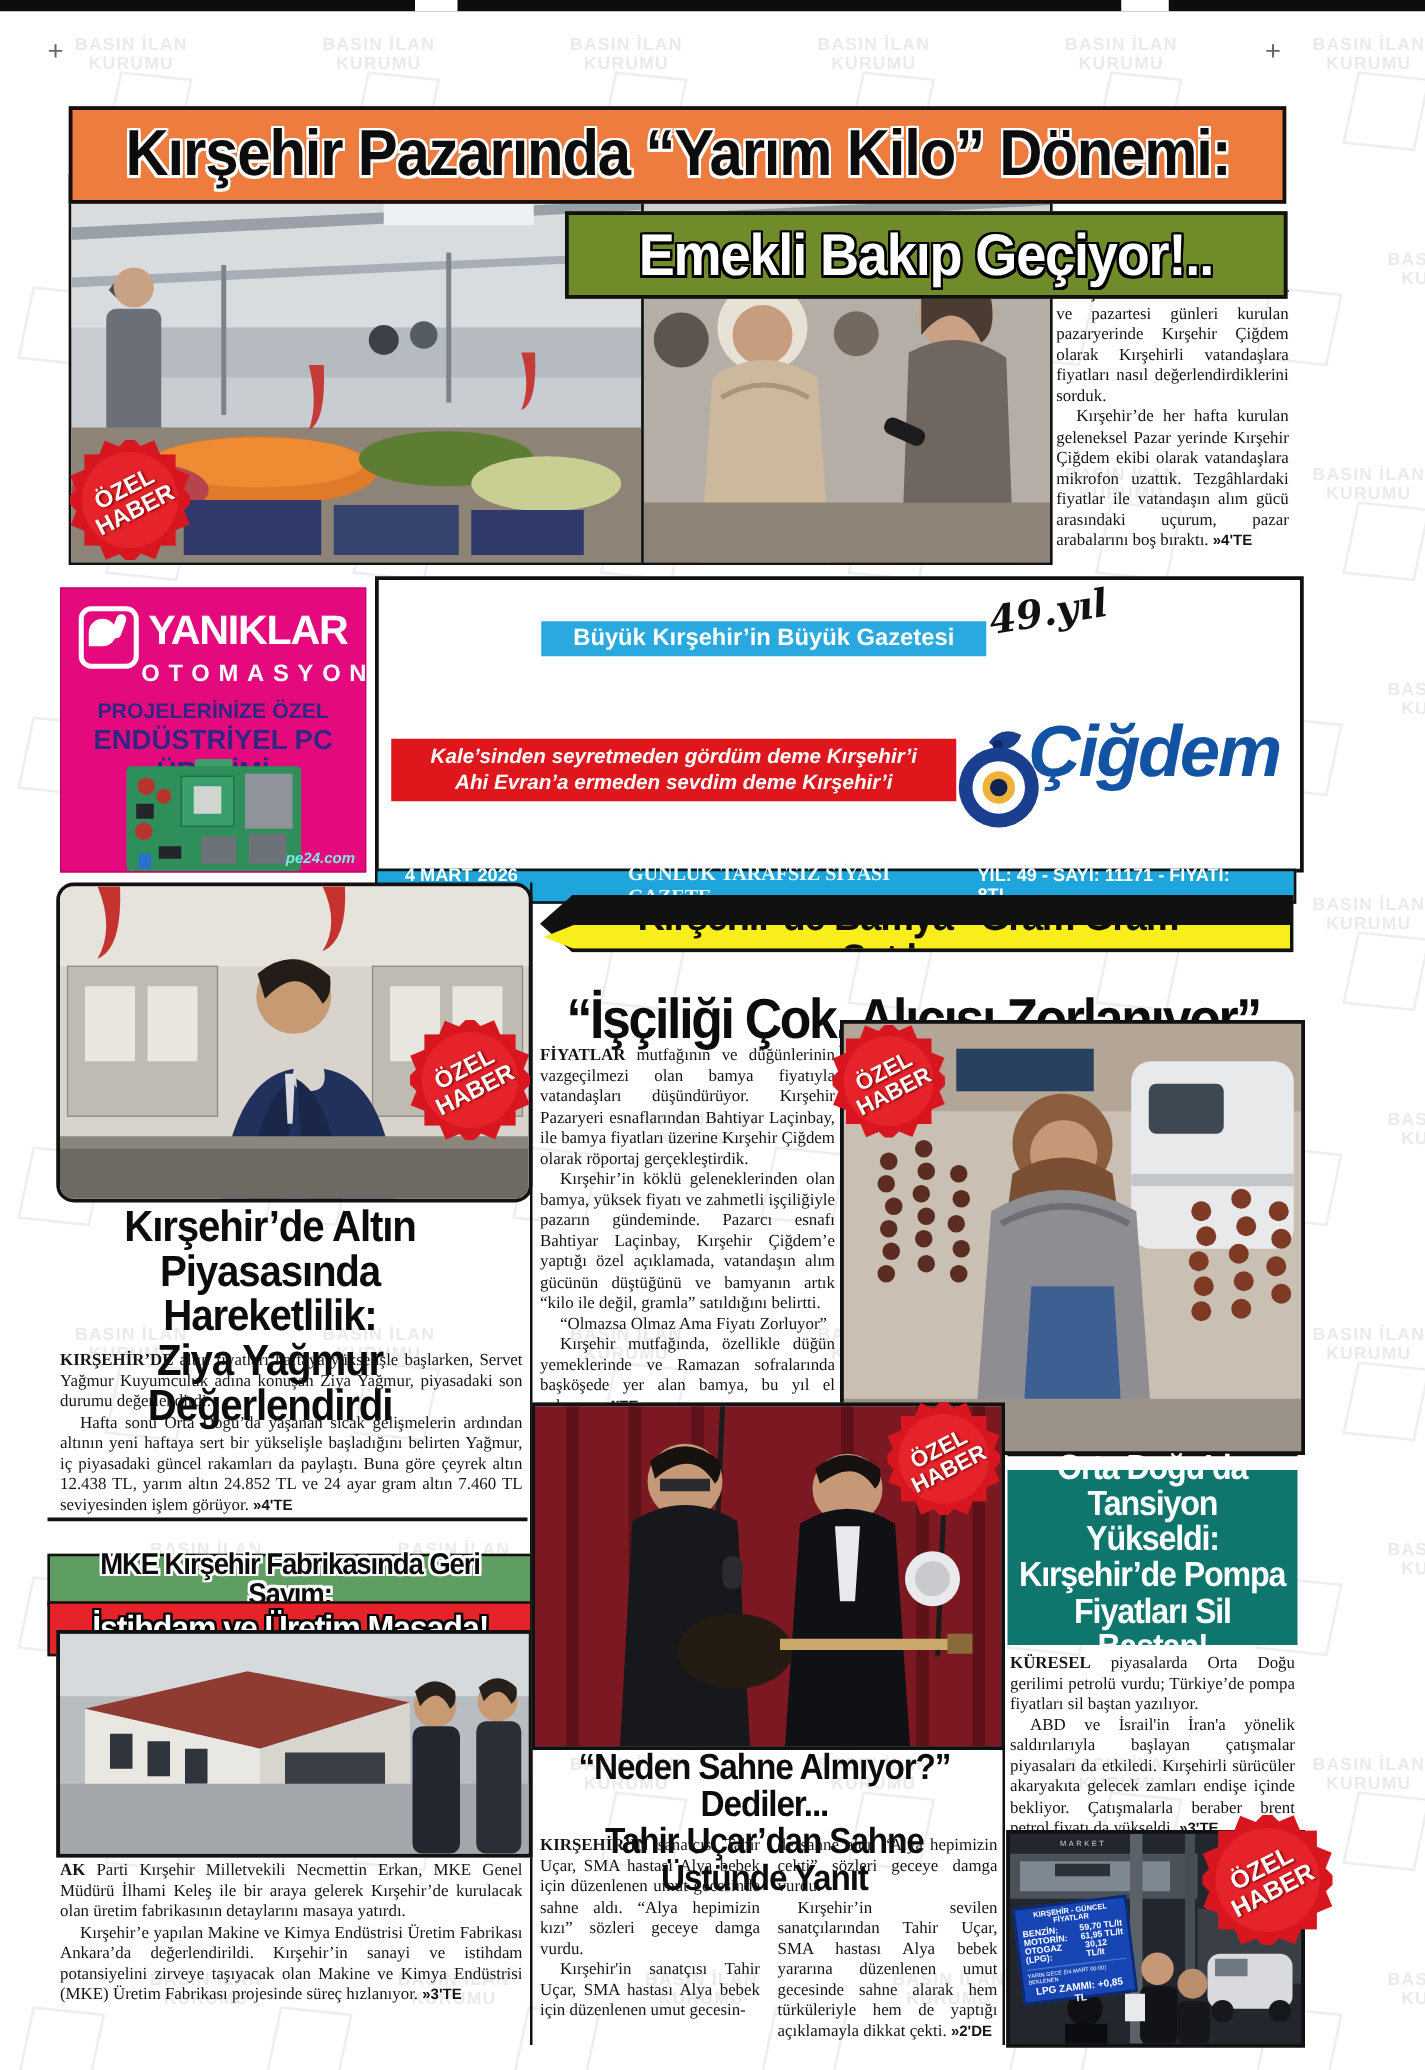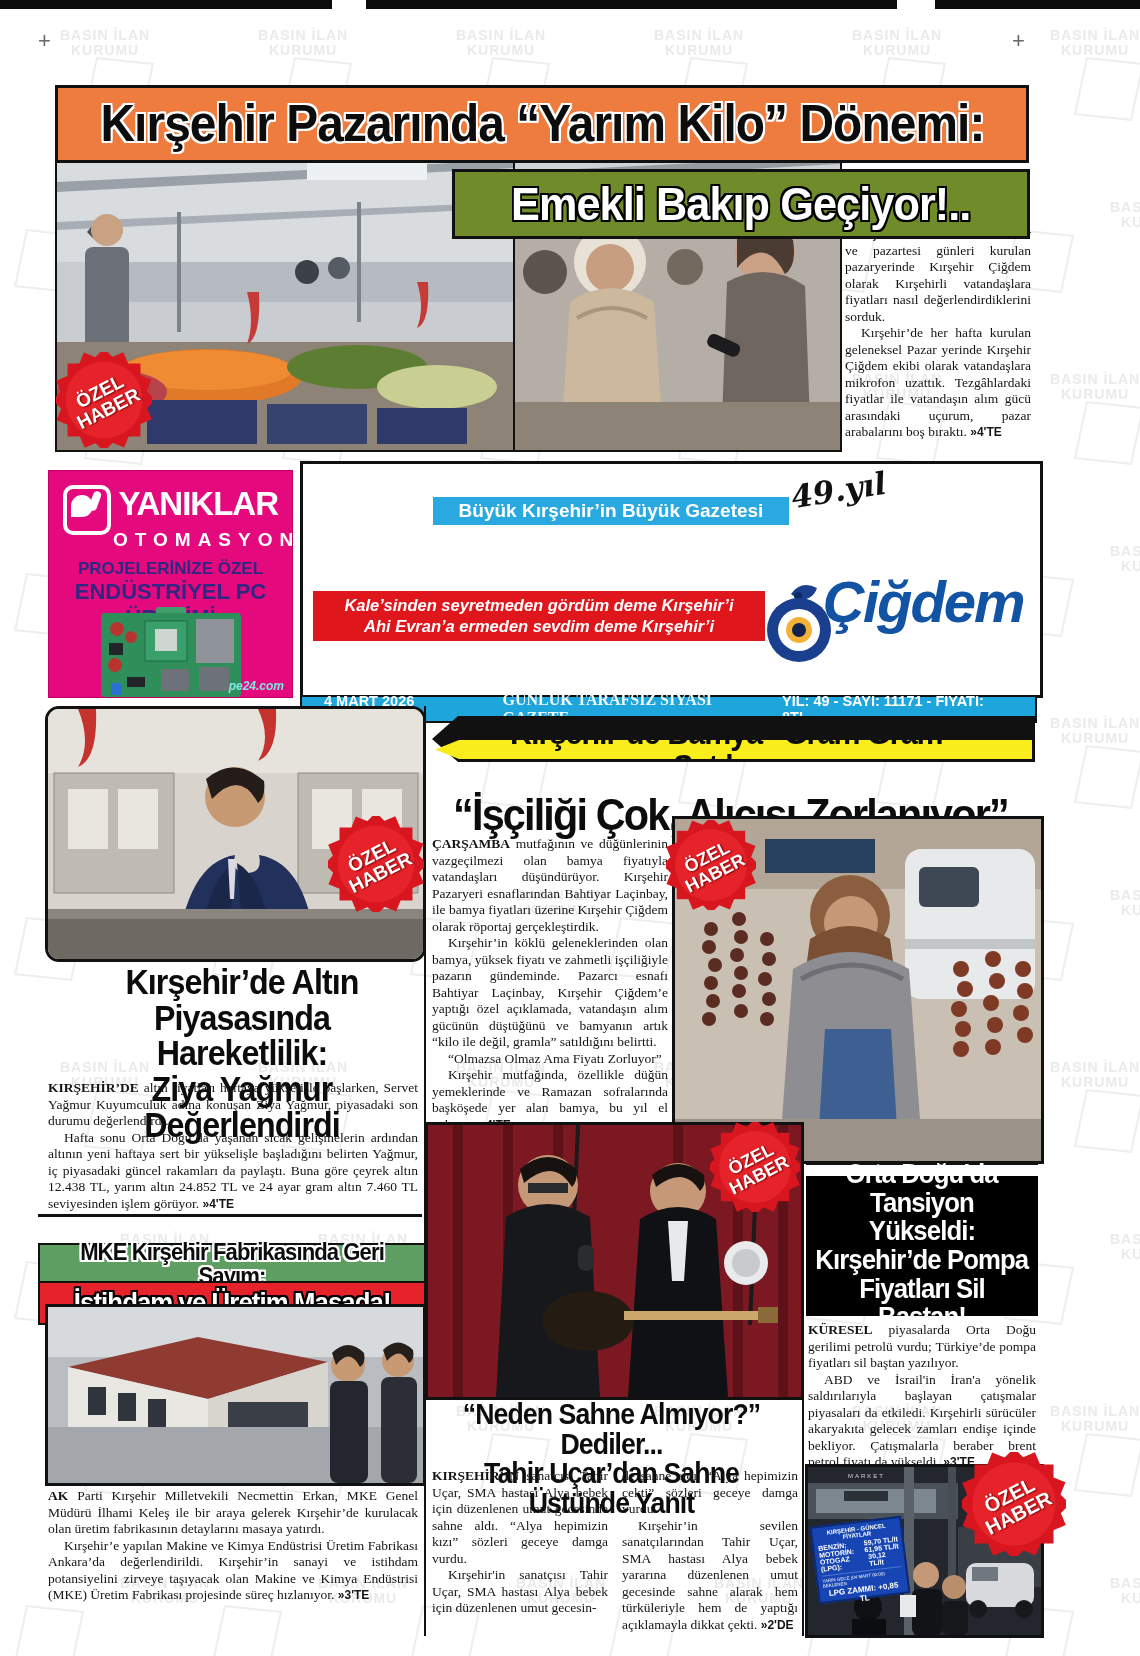--- a/index.html
+++ b/index.html
@@ -376,21 +376,21 @@
       <path d="M158 70 q28 -24 58 2 q2 16 -6 22 q-18 -34 -46 -4z" fill="#241c18"></path>
       <path d="M128 250 q10 -96 59 -104 q-4 18 12 18 q16 0 12 -18 q50 8 58 104z" fill="#22305c"></path>
       <path d="M150 250 q8 -80 37 -96 l-8 96z" fill="#1b2748"></path>
       <path d="M226 250 q-8 -80 -37 -96 l8 96z" fill="#1b2748"></path>
       <path d="M180 150 l8 0 l-2 40 l-4 0z" fill="#d8dadf"></path>
       <rect x="0" y="208" width="375" height="42" fill="#6e6a63"></rect>
       <rect x="0" y="200" width="375" height="10" fill="#8a857d"></rect>
     </svg>
   </div>
 
-  <div class="abs z2" style="left:50px;top:964px;width:384px;text-align:center;">
+  <div class="abs z2" style="left:24px;top:964px;width:384px;text-align:center;">
     <div class="hl cond" style="font-size:35px;">Kırşehir’de Altın</div>
     <div class="hl cond" style="font-size:35px;">Piyasasında Hareketlilik:</div>
     <div class="hl cond" style="font-size:35px;">Ziya Yağmur Değerlendirdi</div>
   </div>
 
   <div class="abs z2 body" style="left:48px;top:1080px;width:370px;">
     <p class="first"><span class="lead">KIRŞEHİR’DE</span>
       <span>altın fiyatları haftaya yükselişle başlarken, Servet Yağmur Kuyumculuk adına konuşan Ziya Yağmur, piyasadaki son durumu değerlendirdi.</span></p>
     <p><span>Hafta sonu Orta Doğu’da yaşanan sıcak gelişmelerin ardından altının yeni haftaya sert bir yükselişle başladığını belirten Yağmur, iç piyasadaki güncel rakamları da paylaştı. Buna göre çeyrek altın 12.438 TL, yarım altın 24.852 TL ve 24 ayar gram altın 7.460 TL seviyesinden işlem görüyor.</span>
       <span class="jump">»4'TE</span></p>
@@ -436,21 +436,21 @@
   </div>
 
   <div class="abs z3" style="left:432px;top:716px;width:603px;height:46px;">
     <div style="position:absolute;inset:0;background:#111;clip-path:polygon(0 50%,26px 0,100% 0,100% 100%,26px 100%);"></div>
     <div class="banner" style="position:absolute;inset:3px;background:#f9ed1b;clip-path:polygon(0 50%,24px 0,100% 0,100% 100%,24px 100%);">
       <div class="hl cond" style="font-size:33px;">Kırşehir’de Bamya “Gram Gram” Satılıyor:</div>
     </div>
   </div>
 
   <div class="abs z2 body" style="left:432px;top:836px;width:236px;">
-    <p class="first"><span class="lead">ÇARŞAMBA</span>
+    <p class="first"><span class="lead">FİYATLAR</span>
       <span>mutfağının ve düğünlerinin vazgeçilmezi olan bamya fiyatıyla vatandaşları düşündürüyor. Kırşehir Pazaryeri esnaflarından Bahtiyar Laçinbay, ile bamya fiyatları üzerine Kırşehir Çiğdem olarak röportaj gerçekleştirdik.</span></p>
     <p><span>Kırşehir’in köklü geleneklerinden olan bamya, yüksek fiyatı ve zahmetli işçiliğiyle pazarın gündeminde. Pazarcı esnafı Bahtiyar Laçinbay, Kırşehir Çiğdem’e yaptığı özel açıklamada, vatandaşın alım gücünün düştüğünü ve bamyanın artık “kilo ile değil, gramla” satıldığını belirtti.</span></p>
     <p><span>“Olmazsa Olmaz Ama Fiyatı Zorluyor”</span></p>
     <p><span>Kırşehir mutfağında, özellikle düğün yemeklerinde ve Ramazan sofralarında başköşede yer alan bamya, bu yıl el yakıyor.</span>
       <span class="jump">»4'TE</span></p>
   </div>
 
   <div class="abs z2 photo" style="left:672px;top:816px;width:366px;height:342px;">
     <svg viewBox="0 0 366 342" preserveAspectRatio="none">
       <rect width="366" height="342" fill="#c9bfb2"></rect>
@@ -543,21 +543,21 @@
     <p class="first"><span class="lead">KIRŞEHİR’İN</span>
       <span>sanatçısı Tahir Uçar, SMA hastası Alya bebek için düzenlenen umut gecesinde sahne aldı. “Alya hepimizin kızı” sözleri geceye damga vurdu.</span></p>
     <p><span>Kırşehir'in sanatçısı Tahir Uçar, SMA hastası Alya bebek için düzenlenen umut gecesin-</span></p>
   </div>
   <div class="abs z2 body" style="left:622px;top:1468px;width:176px;">
     <p class="first"><span>de sahne aldı. “Alya hepimizin çekti” sözleri geceye damga vurdu.</span></p>
     <p><span>Kırşehir’in sevilen sanatçılarından Tahir Uçar, SMA hastası Alya bebek yararına düzenlenen umut gecesinde sahne alarak hem türküleriyle hem de yaptığı açıklamayla dikkat çekti.</span>
       <span class="jump">»2'DE</span></p>
   </div>
 
-  <div class="abs z2" style="left:806px;top:1176px;width:232px;height:140px;background:#000000;display:flex;flex-direction:column;align-items:center;justify-content:center;">
+  <div class="abs z2" style="left:806px;top:1176px;width:232px;height:140px;background:#0f766e;display:flex;flex-direction:column;align-items:center;justify-content:center;">
     <div class="hl cond" style="font-size:28px;color:#fff;">Orta Doğu’da</div>
     <div class="hl cond" style="font-size:28px;color:#fff;">Tansiyon Yükseldi:</div>
     <div class="hl cond" style="font-size:28px;color:#fff;">Kırşehir’de Pompa</div>
     <div class="hl cond" style="font-size:28px;color:#fff;">Fiyatları Sil Baştan!</div>
   </div>
 
   <div class="abs z2 body" style="left:808px;top:1322px;width:228px;">
     <p class="first"><span class="lead">KÜRESEL</span>
       <span>piyasalarda Orta Doğu gerilimi petrolü vurdu; Türkiye’de pompa fiyatları sil baştan yazılıyor.</span></p>
     <p><span>ABD ve İsrail'in İran'a yönelik saldırılarıyla başlayan çatışmalar piyasaları da etkiledi. Kırşehirli sürücüler akaryakıta gelecek zamları endişe içinde bekliyor. Çatışmalarla beraber brent petrol fiyatı da yükseldi.</span>

